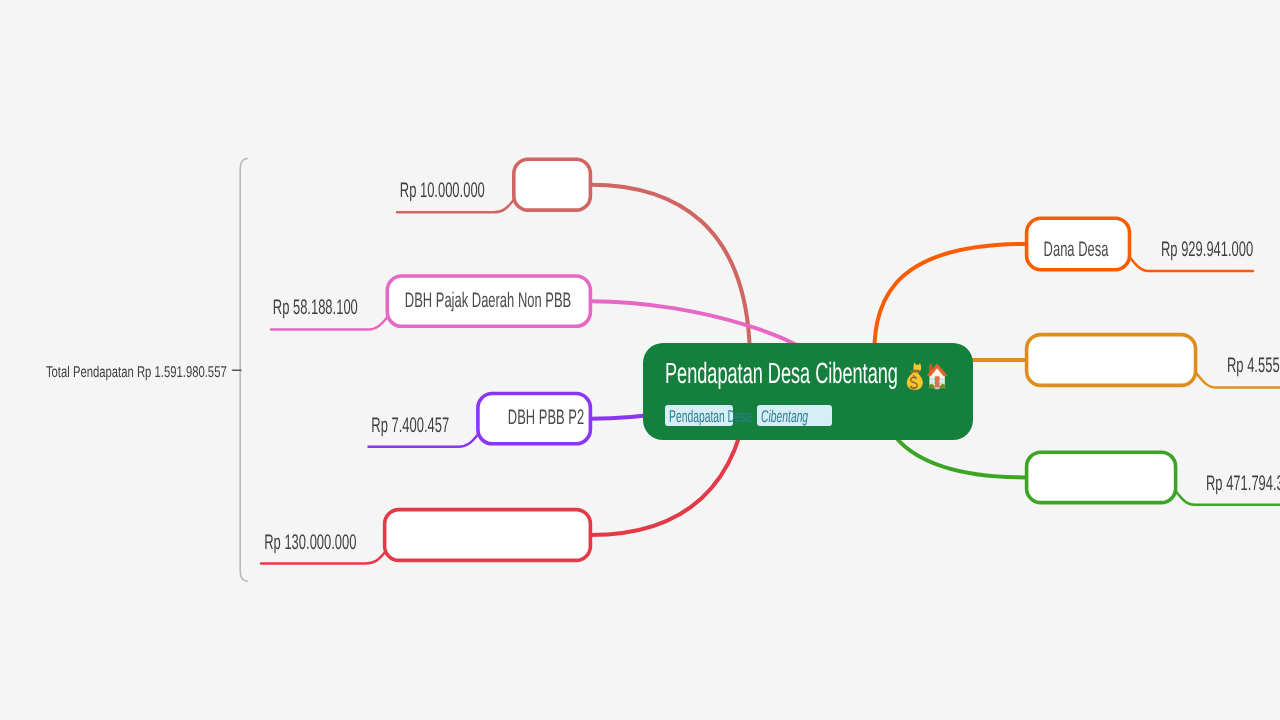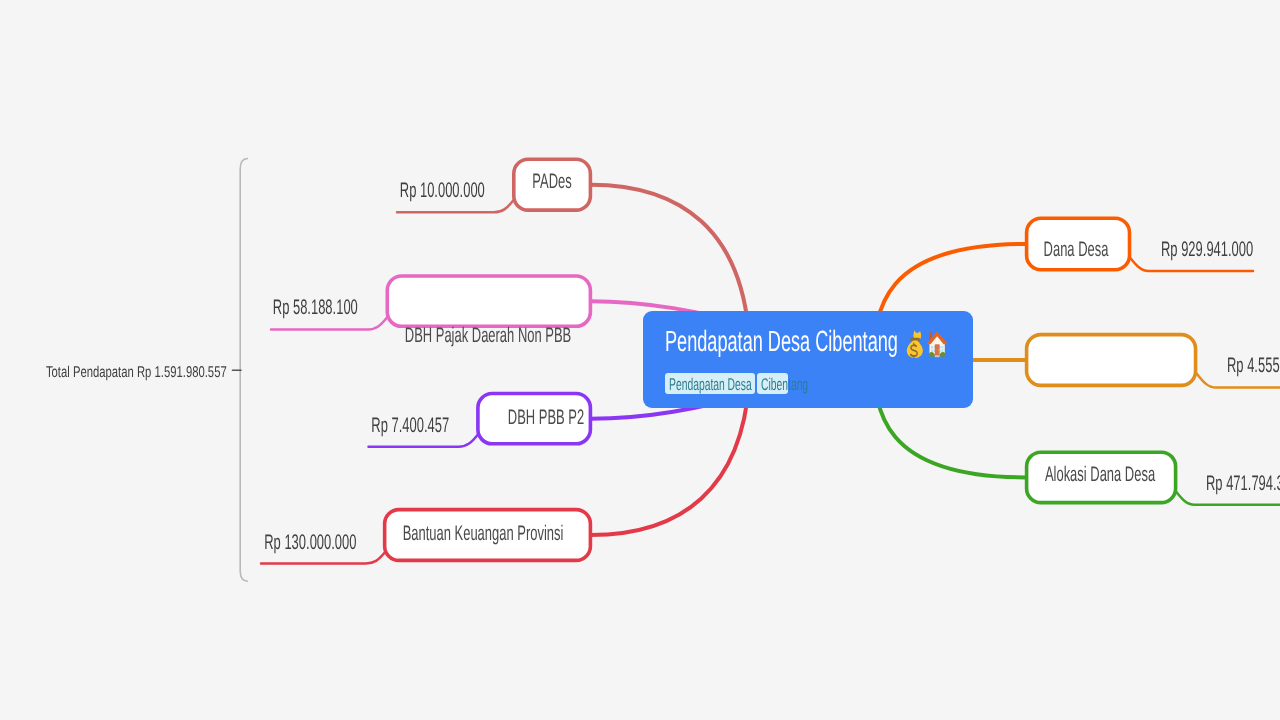--- a/index.html
+++ b/index.html
@@ -11,21 +11,21 @@
   #stage{will-change:transform;}
   #stage{position:relative;width:1280px;height:720px;}
   svg.layer{position:absolute;left:0;top:0;width:1280px;height:720px;overflow:visible;}
   .nodebox{position:absolute;box-sizing:border-box;}
   .nodelabel{position:absolute;left:50%;top:50%;white-space:nowrap;
         color:#4a4a4a;font-size:21px;line-height:1;
         transform:translate(-50%,-50%) scaleX(0.617);margin-top:-1.4px;margin-left:-2px;}
   .amt{position:absolute;white-space:nowrap;color:#3f3f3f;font-size:21px;
        line-height:1;transform-origin:0 50%;transform:scaleX(0.617);}
   .amt.r{transform-origin:100% 50%;}
-  #central{position:absolute;background:#3b82f6;border-radius:9px;}
+  #central{position:absolute;background:#15803d;border-radius:20px;margin-top:32px;}
   #ctitle{position:absolute;white-space:nowrap;color:#ffffff;font-size:29.25px;
           line-height:1;transform-origin:0 50%;transform:scaleX(0.62);}
   .tag{position:absolute;background:#d6eff6;border-radius:3px;
        color:#2e7d8f;font-size:17px;line-height:1;white-space:nowrap;}
   .tag span{display:inline-block;transform-origin:0 50%;transform:scaleX(0.608);}
   #totallabel{position:absolute;white-space:nowrap;color:#3f3f3f;font-size:15.6px;
       line-height:1;transform-origin:100% 50%;transform:scaleX(0.724);}
 </style>
 </head>
 <body>
@@ -63,37 +63,28 @@
       <rect x="477.9" y="393.5" width="112.5" height="50.3" rx="14.2" stroke="#8b35f5"></rect>
       <rect x="384.65" y="509.65" width="205.75" height="50.7" rx="14.2" stroke="#e23a48"></rect>
       <rect x="1026.6" y="218.25" width="102.9" height="51.45" rx="14.2" stroke="#fb5c00"></rect>
       <rect x="1026.6" y="334.65" width="168.95" height="50.7" rx="14.2" stroke="#df8d1b"></rect>
       <rect x="1026.6" y="452.2" width="149.0" height="50.45" rx="14.2" stroke="#3ba524"></rect>
     </g>
   </svg>
 
   <div id="totallabel" style="left:auto;right:1053.5px;top:364.8px;">Total Pendapatan Rp 1.591.980.557</div>
 
-  <div class="nodebox" style="left:513.8px;top:159.3px;width:76.6px;height:50.8px;">
-    <div class="nodelabel" style="margin-top:-3.4px;margin-left:-0.3px;">PADes</div>
-  </div>
-  <div class="nodebox" style="left:387.3px;top:276.0px;width:203.1px;height:50.3px;margin-top:35px;">
+  <div class="nodebox" style="left:387.3px;top:276.0px;width:203.1px;height:50.3px;">
     <div class="nodelabel" style="margin-top:-1.6px;margin-left:-0.7px;">DBH Pajak Daerah Non PBB</div>
   </div>
   <div class="nodebox" style="left:490px;top:393.5px;width:112.5px;height:50.3px;">
     <div class="nodelabel" style="margin-top:-1.4px;margin-left:-0.1px;">DBH PBB P2</div>
   </div>
-  <div class="nodebox" style="left:384.65px;top:509.65px;width:205.75px;height:50.7px;">
-    <div class="nodelabel" style="margin-top:-1.6px;margin-left:-5.0px;">Bantuan Keuangan Provinsi</div>
-  </div>
   <div class="nodebox" style="left:1026.6px;top:218.25px;width:102.9px;height:51.45px;margin-top:9px;">
     <div class="nodelabel" style="margin-top:-4.4px;margin-left:-2.4px;">Dana Desa</div>
-  </div>
-  <div class="nodebox" style="left:1026.6px;top:452.2px;width:149.0px;height:50.45px;">
-    <div class="nodelabel" style="margin-top:-3.0px;margin-left:-1.6px;">Alokasi Dana Desa</div>
   </div>
 
   <div class="amt r" style="left:auto;right:795.6px;top:180.3px;">Rp 10.000.000</div>
   <div class="amt r" style="left:auto;right:922.6px;top:297.2px;">Rp 58.188.100</div>
   <div class="amt r" style="left:auto;right:831.2px;top:415.3px;">Rp 7.400.457</div>
   <div class="amt r" style="left:auto;right:923.6px;top:532.0px;">Rp 130.000.000</div>
   <div class="amt" style="left:1160.9px;top:238.6px;">Rp 929.941.000</div>
   <div class="amt" style="left:1226.8px;top:354.8px;">Rp 4.555.</div>
   <div class="amt" style="left:1206.4px;top:472.7px;">Rp 471.794.3</div>
 
@@ -113,21 +104,21 @@
       <path d="M126 246 C138 214 170 212 186 240 L186 264 L126 264 Z" fill="#6d9128"></path>
       <rect x="40" y="160" width="46" height="60" fill="#b4dff0"></rect>
       <rect x="118" y="160" width="46" height="60" fill="#b4dff0"></rect>
       <path d="M40 186 L86 186 L86 194 L40 194 Z M59 160 L67 160 L67 220 L59 220 Z" fill="#fdf5e6"></path>
       <path d="M118 186 L164 186 L164 194 L118 194 Z M137 160 L145 160 L145 220 L137 220 Z" fill="#fdf5e6"></path>
       <path d="M78 272 L126 272 L126 238 L78 238 Z" fill="#c5cacd"></path>
       <path d="M87 142 L117 142 C123 142 126 146 126 152 L126 252 L78 252 L78 152 C78 146 81 142 87 142 Z" fill="#da7150"></path>
       <ellipse cx="115" cy="200" rx="7" ry="8" fill="#f0b232"></ellipse>
       <path d="M101 14 L199 128 C204 134 200 142 192 142 L166 142 L101 62 L36 142 L10 142 C2 142 -2 134 3 128 Z" fill="#e2642a"></path>
     </svg>
-    <div class="tag" style="left:22px;top:62px;width:90px;height:21px;">
+    <div class="tag" style="left:22px;top:62px;width:68px;height:21px;">
       <span style="margin-left:3.3px;line-height:23.5px;">Pendapatan Desa</span>
     </div>
-    <div class="tag" style="left:114px;top:62px;width:31px;height:21px;">
+    <div class="tag" style="left:114px;top:62px;width:75px;height:21px;font-style:italic;">
       <span style="margin-left:3.4px;line-height:23.5px;">Cibentang</span>
     </div>
   </div>
 
 </div>
 
 </body></html>

